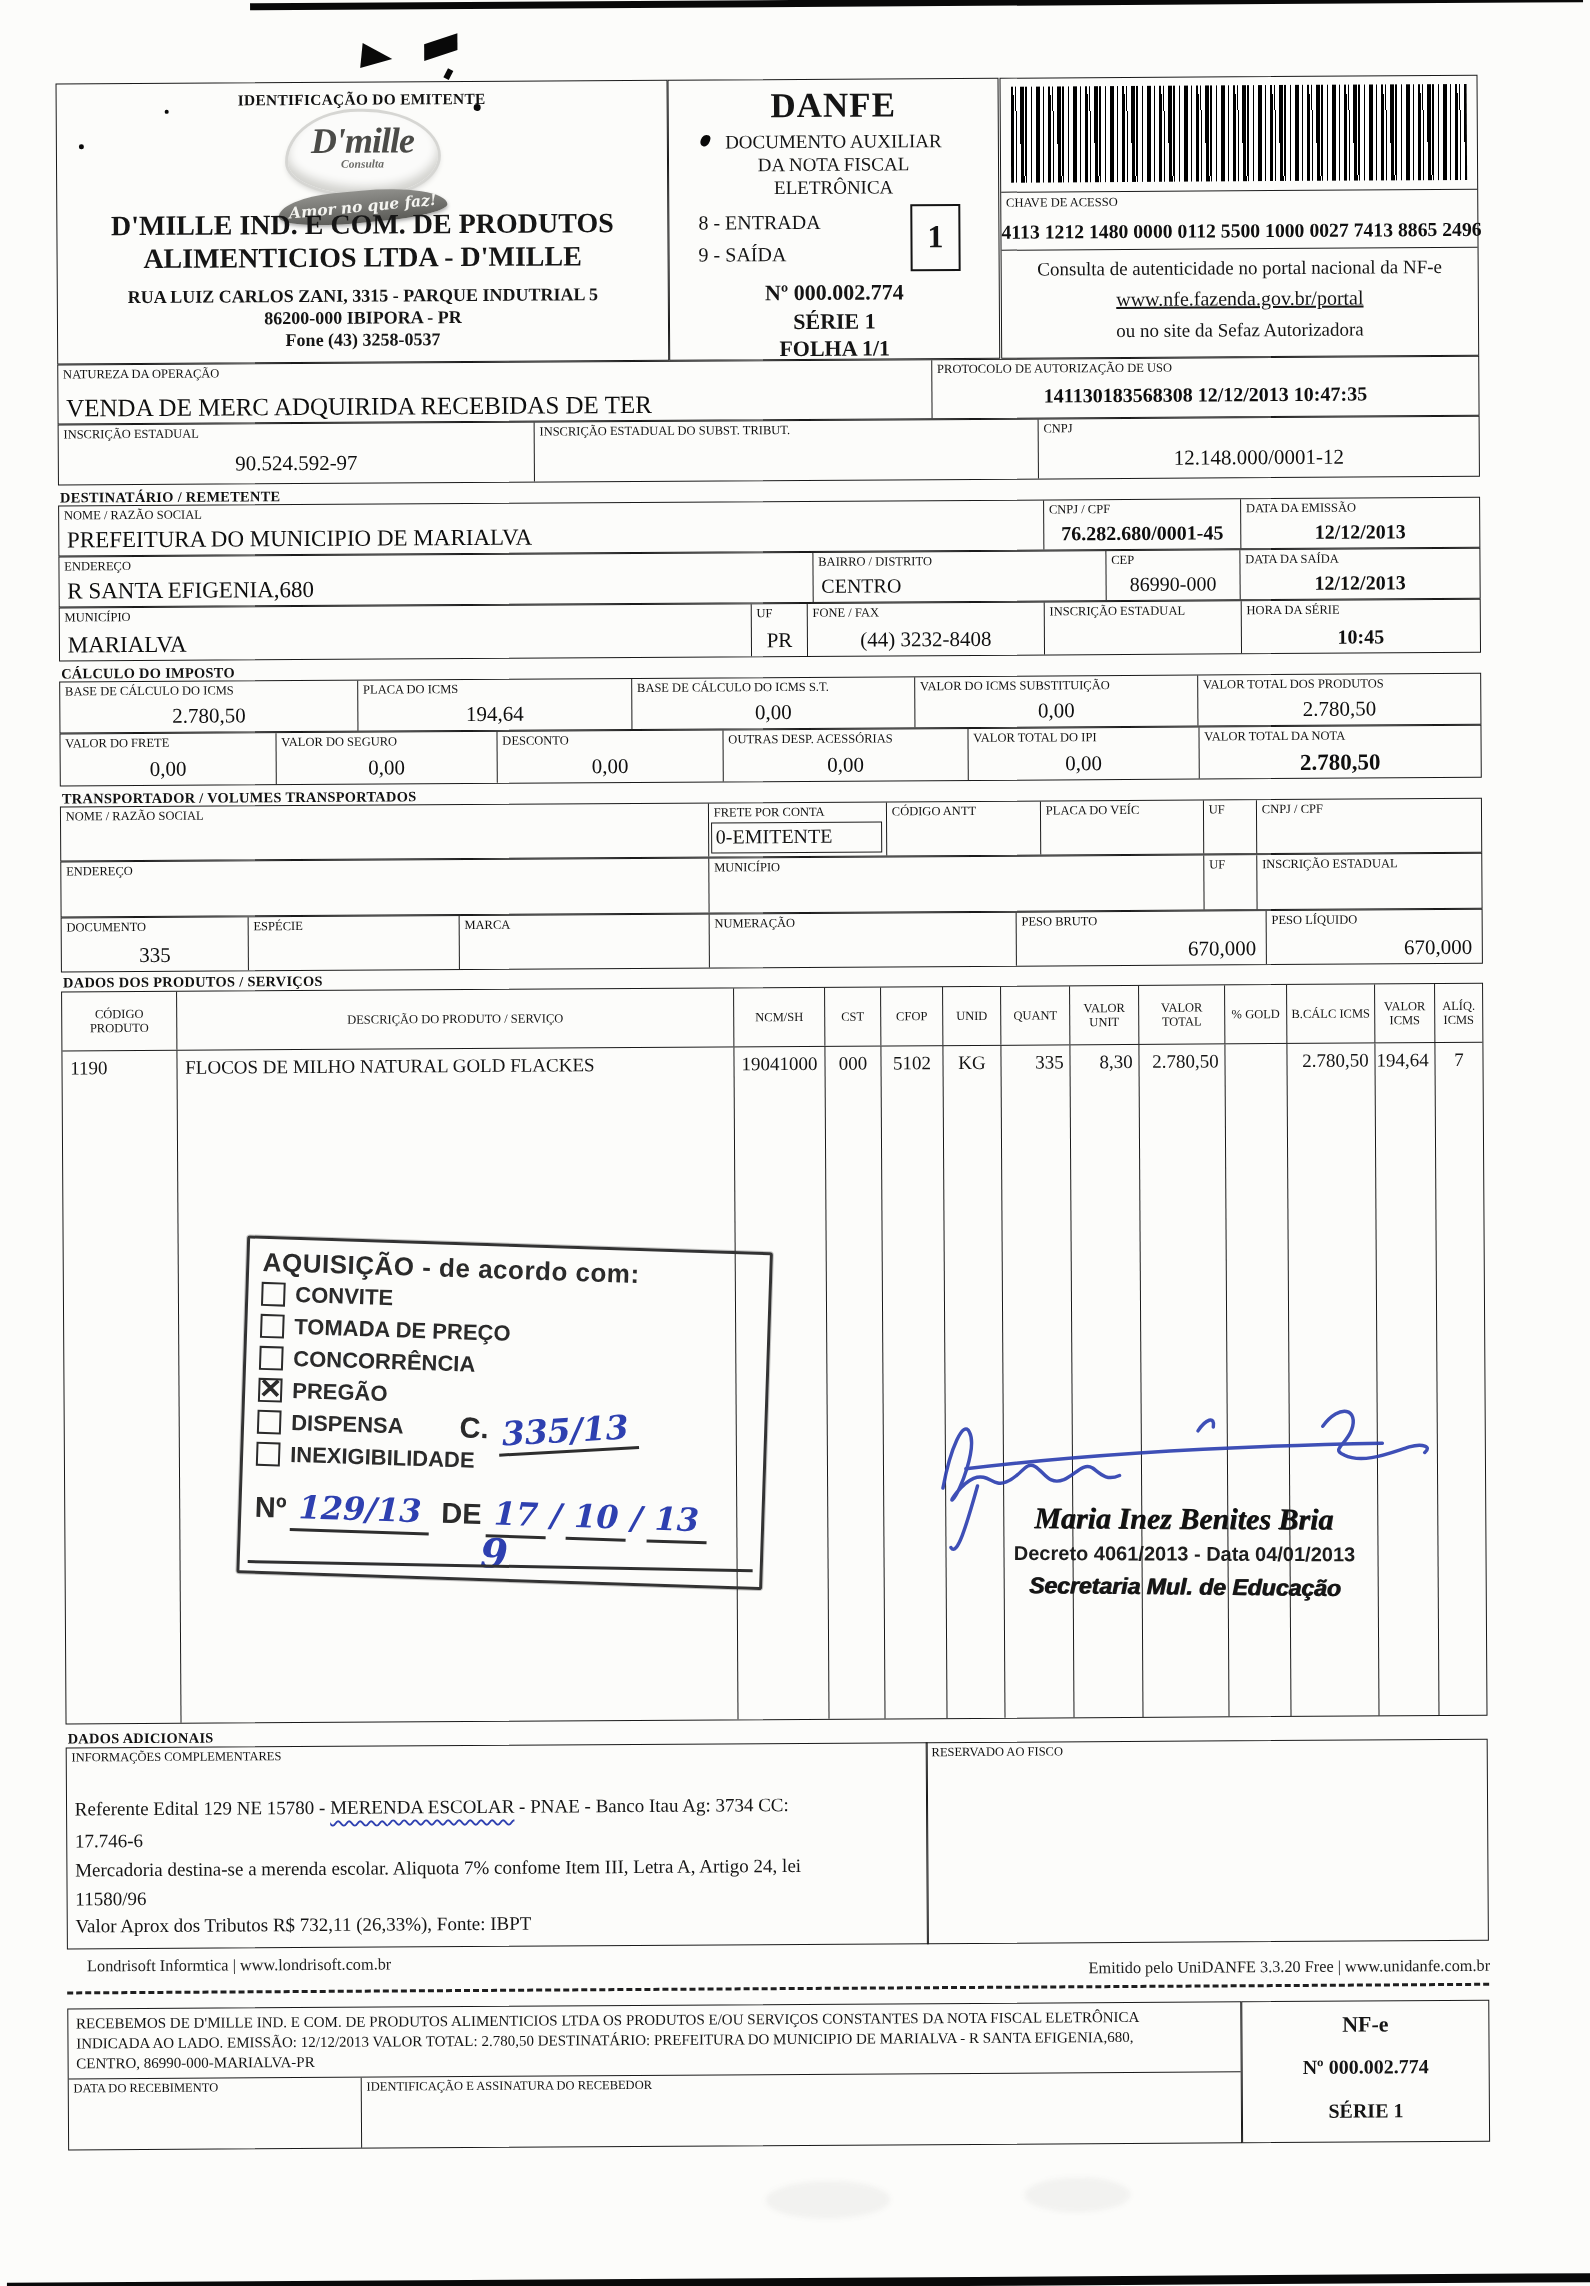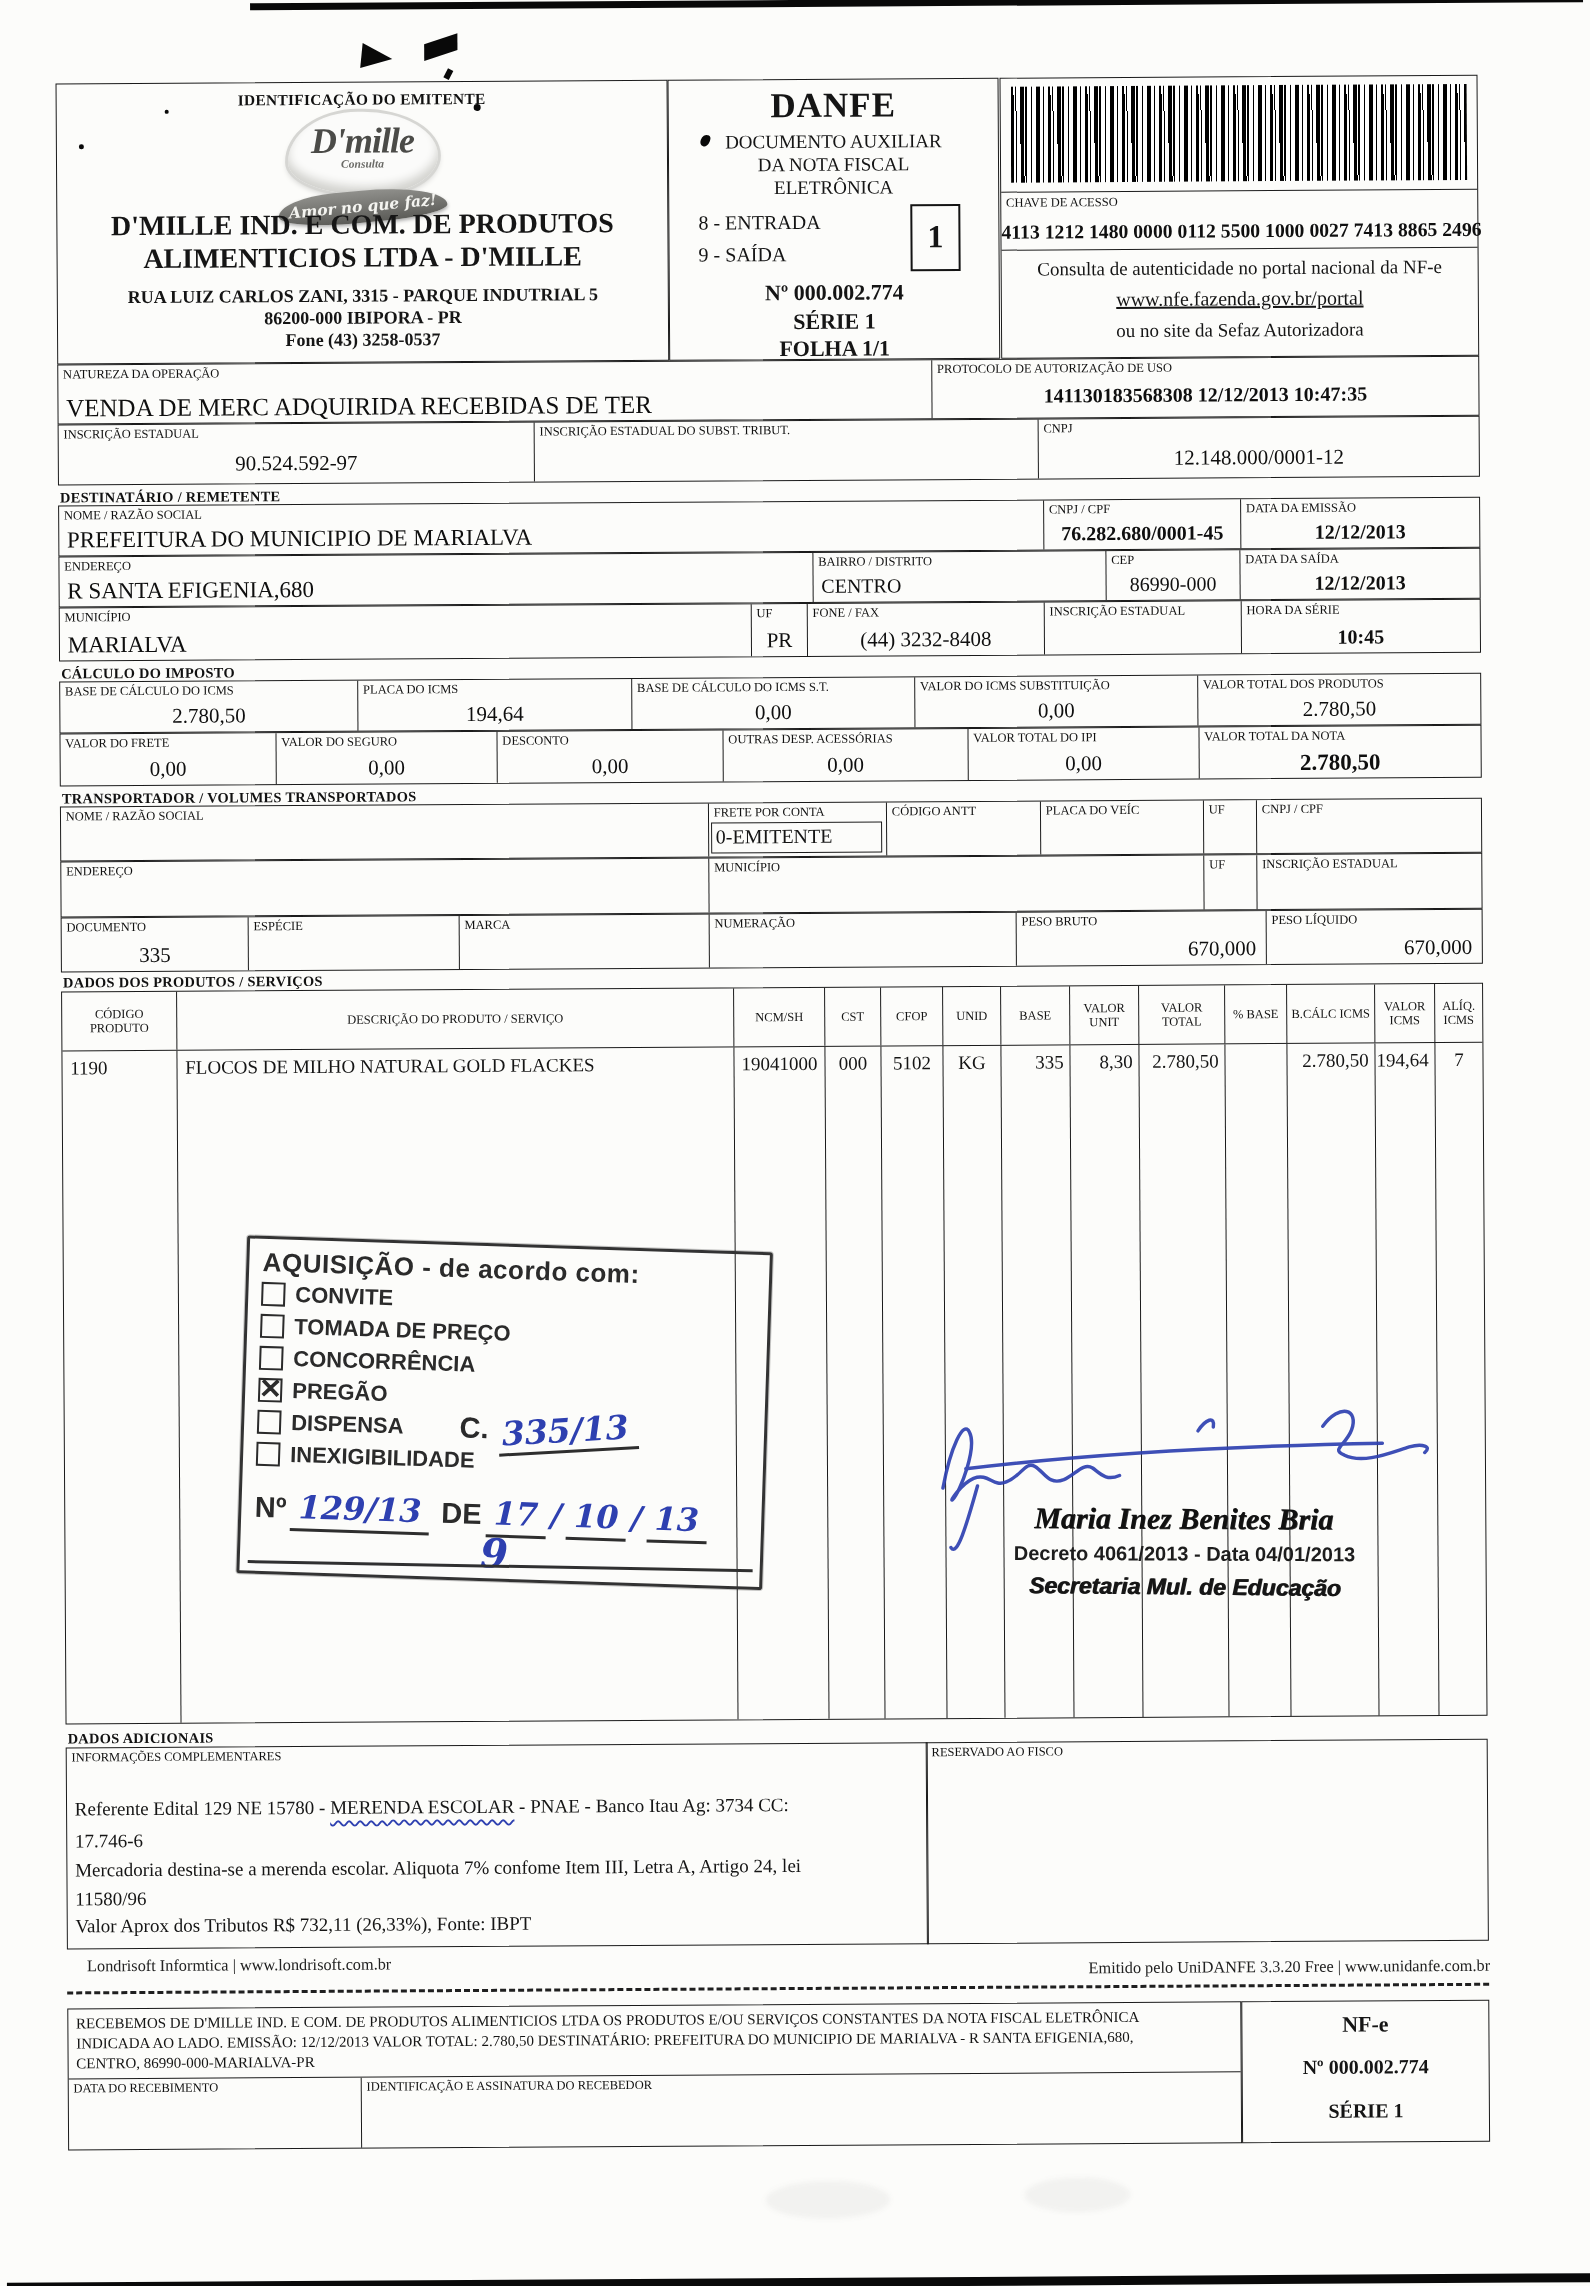--- a/index.html
+++ b/index.html
@@ -347,24 +347,24 @@
   <div class="seclbl" style="left:64px;top:970px;">DADOS DOS PRODUTOS / SERVIÇOS</div>
 
   <div class="ptable">
     <div class="prow phead">
       <div class="pc c0">CÓDIGO PRODUTO</div>
       <div class="pc c1">DESCRIÇÃO DO PRODUTO / SERVIÇO</div>
       <div class="pc c2">NCM/SH</div>
       <div class="pc c3">CST</div>
       <div class="pc c4">CFOP</div>
       <div class="pc c5">UNID</div>
-      <div class="pc c6">BASE</div>
+      <div class="pc c6">QUANT</div>
       <div class="pc c7">VALOR UNIT</div>
       <div class="pc c8">VALOR TOTAL</div>
-      <div class="pc c9">% BASE</div>
+      <div class="pc c9">% GOLD</div>
       <div class="pc c10">B.CÁLC ICMS</div>
       <div class="pc c11">VALOR ICMS</div>
       <div class="pc">ALÍQ. ICMS</div>
     </div>
     <div class="prow pbody">
       <div class="pc c0 tl">1190</div>
       <div class="pc c1 tl">FLOCOS DE MILHO NATURAL GOLD FLACKES</div>
       <div class="pc c2 tc">19041000</div>
       <div class="pc c3 tc">000</div>
       <div class="pc c4 tc">5102</div>

